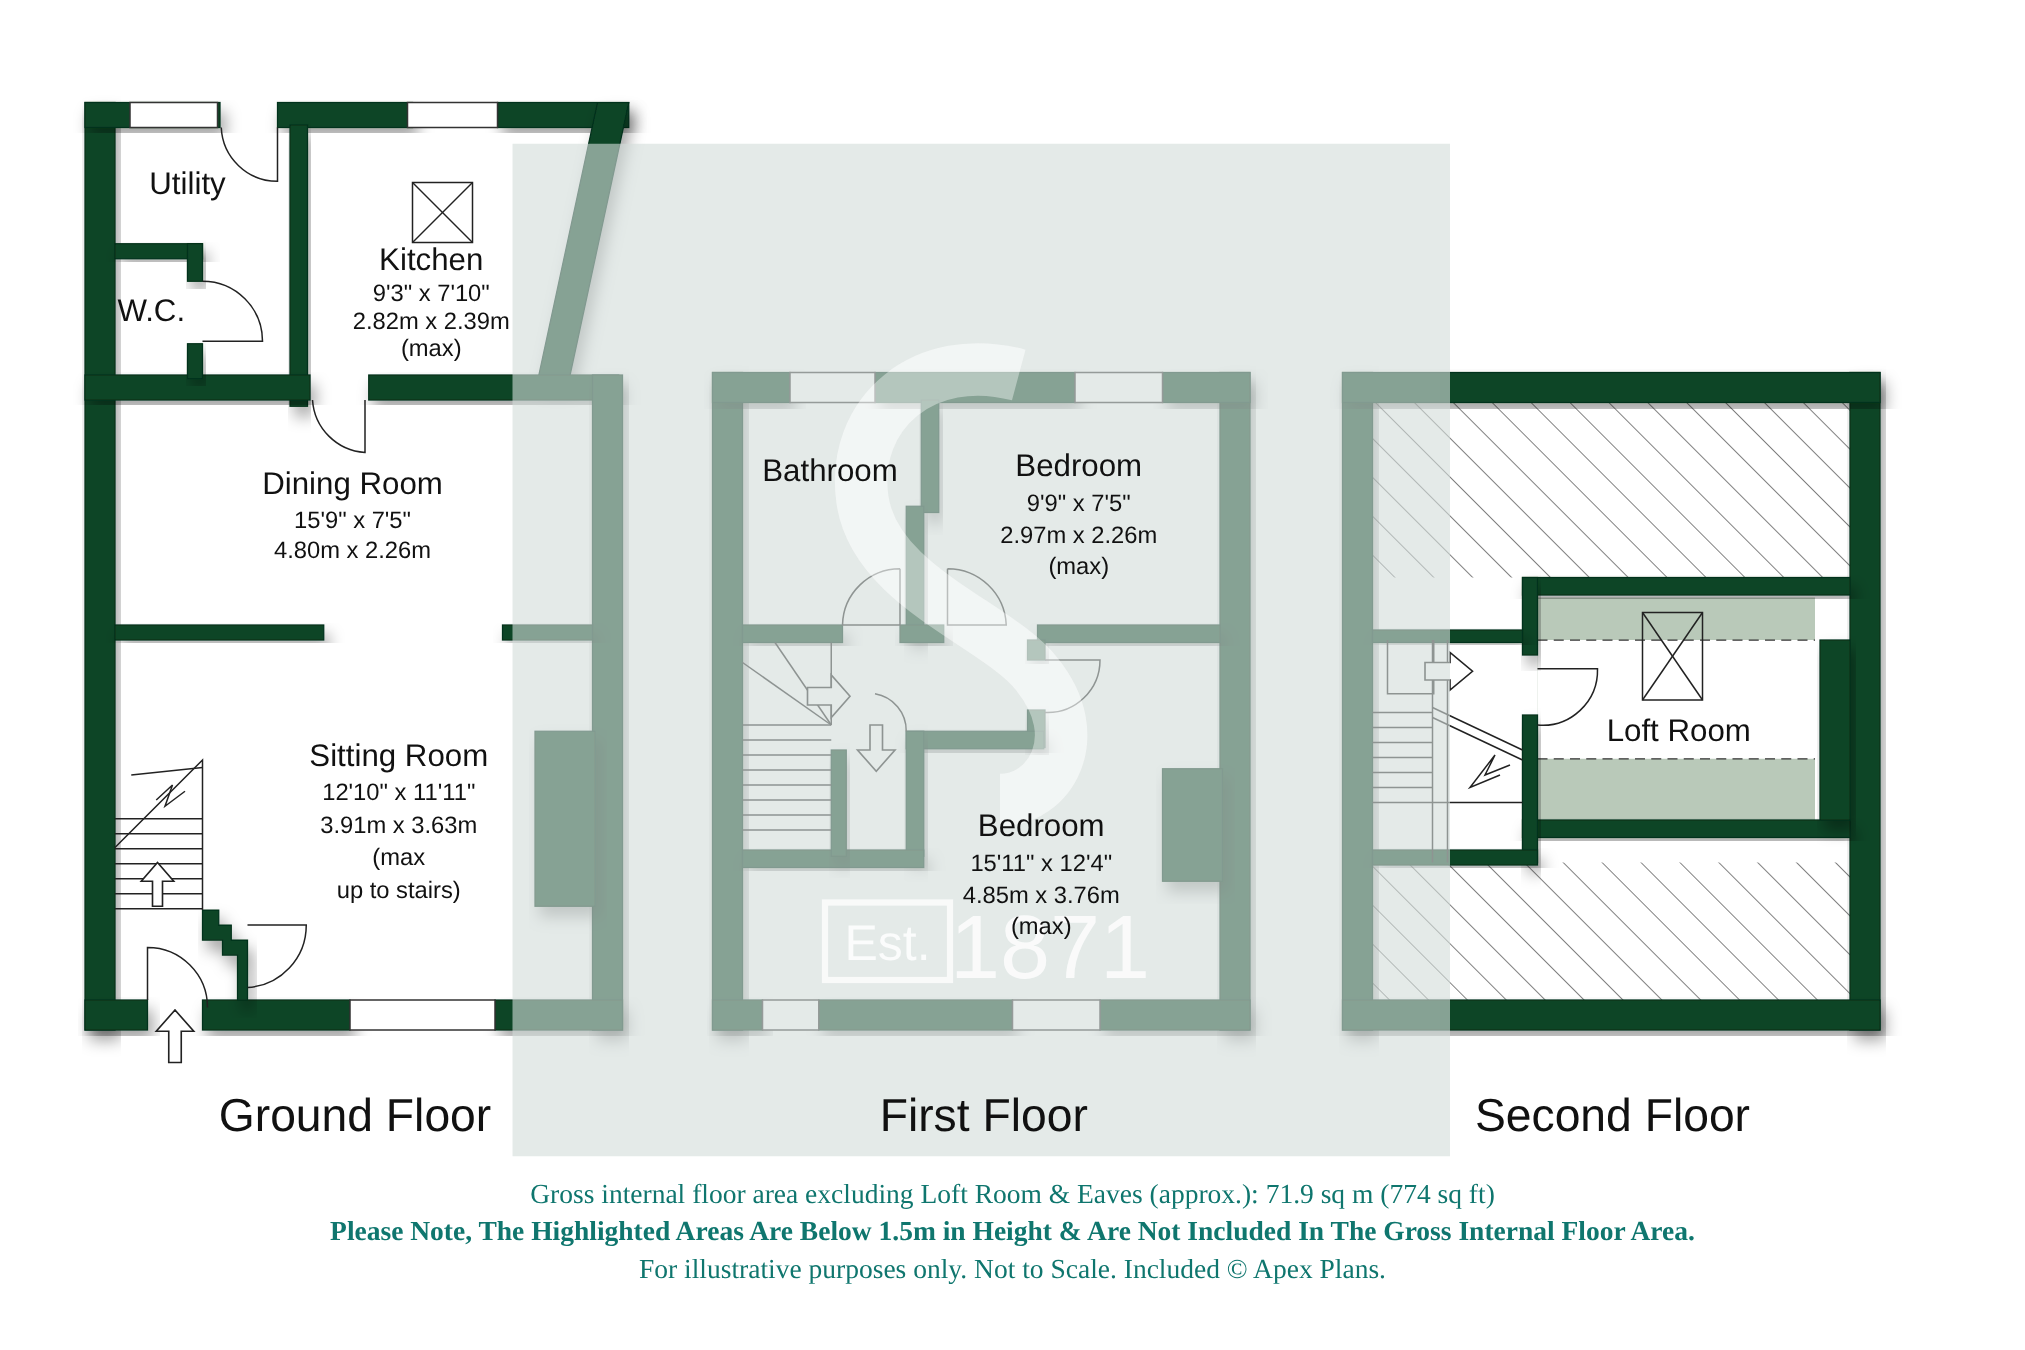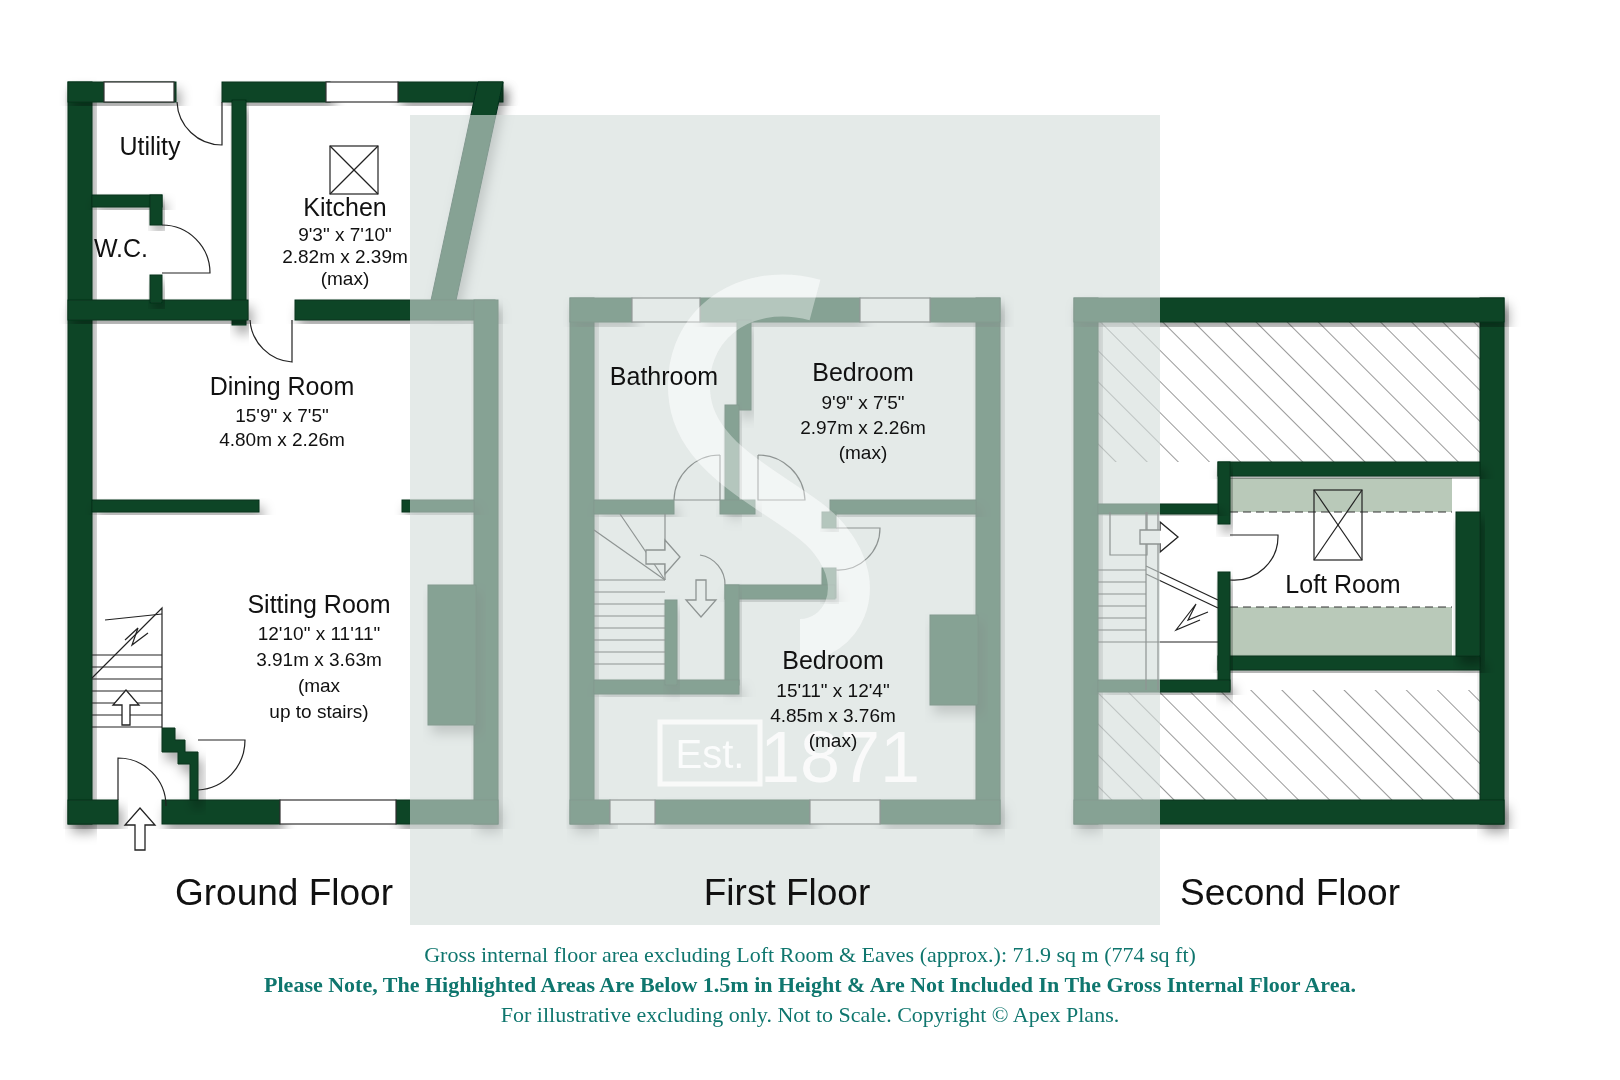--- a/index.html
+++ b/index.html
@@ -215,13 +215,13 @@
     <text class="room-name" x="1343" y="593" text-anchor="middle">Loft Room</text>
   </g>
 
   <text class="floor-label" x="284" y="905" text-anchor="middle">Ground Floor</text>
   <text class="floor-label" x="787" y="905" text-anchor="middle">First Floor</text>
   <text class="floor-label" x="1290" y="905" text-anchor="middle">Second Floor</text>
 </svg>
 
 <div class="footer" style="top:940px;">Gross internal floor area excluding Loft Room &amp; Eaves (approx.): 71.9 sq m (774 sq ft)</div>
 <div class="footer" style="top:970px;font-weight:bold;">Please Note, The Highlighted Areas Are Below 1.5m in Height &amp; Are Not Included In The Gross Internal Floor Area.</div>
-<div class="footer" style="top:1000px;">For illustrative excluding only. Not to Scale. Copyright © Apex Plans.</div>
+<div class="footer" style="top:1000px;">For illustrative purposes only. Not to Scale. Included © Apex Plans.</div>
 
 </body></html>

